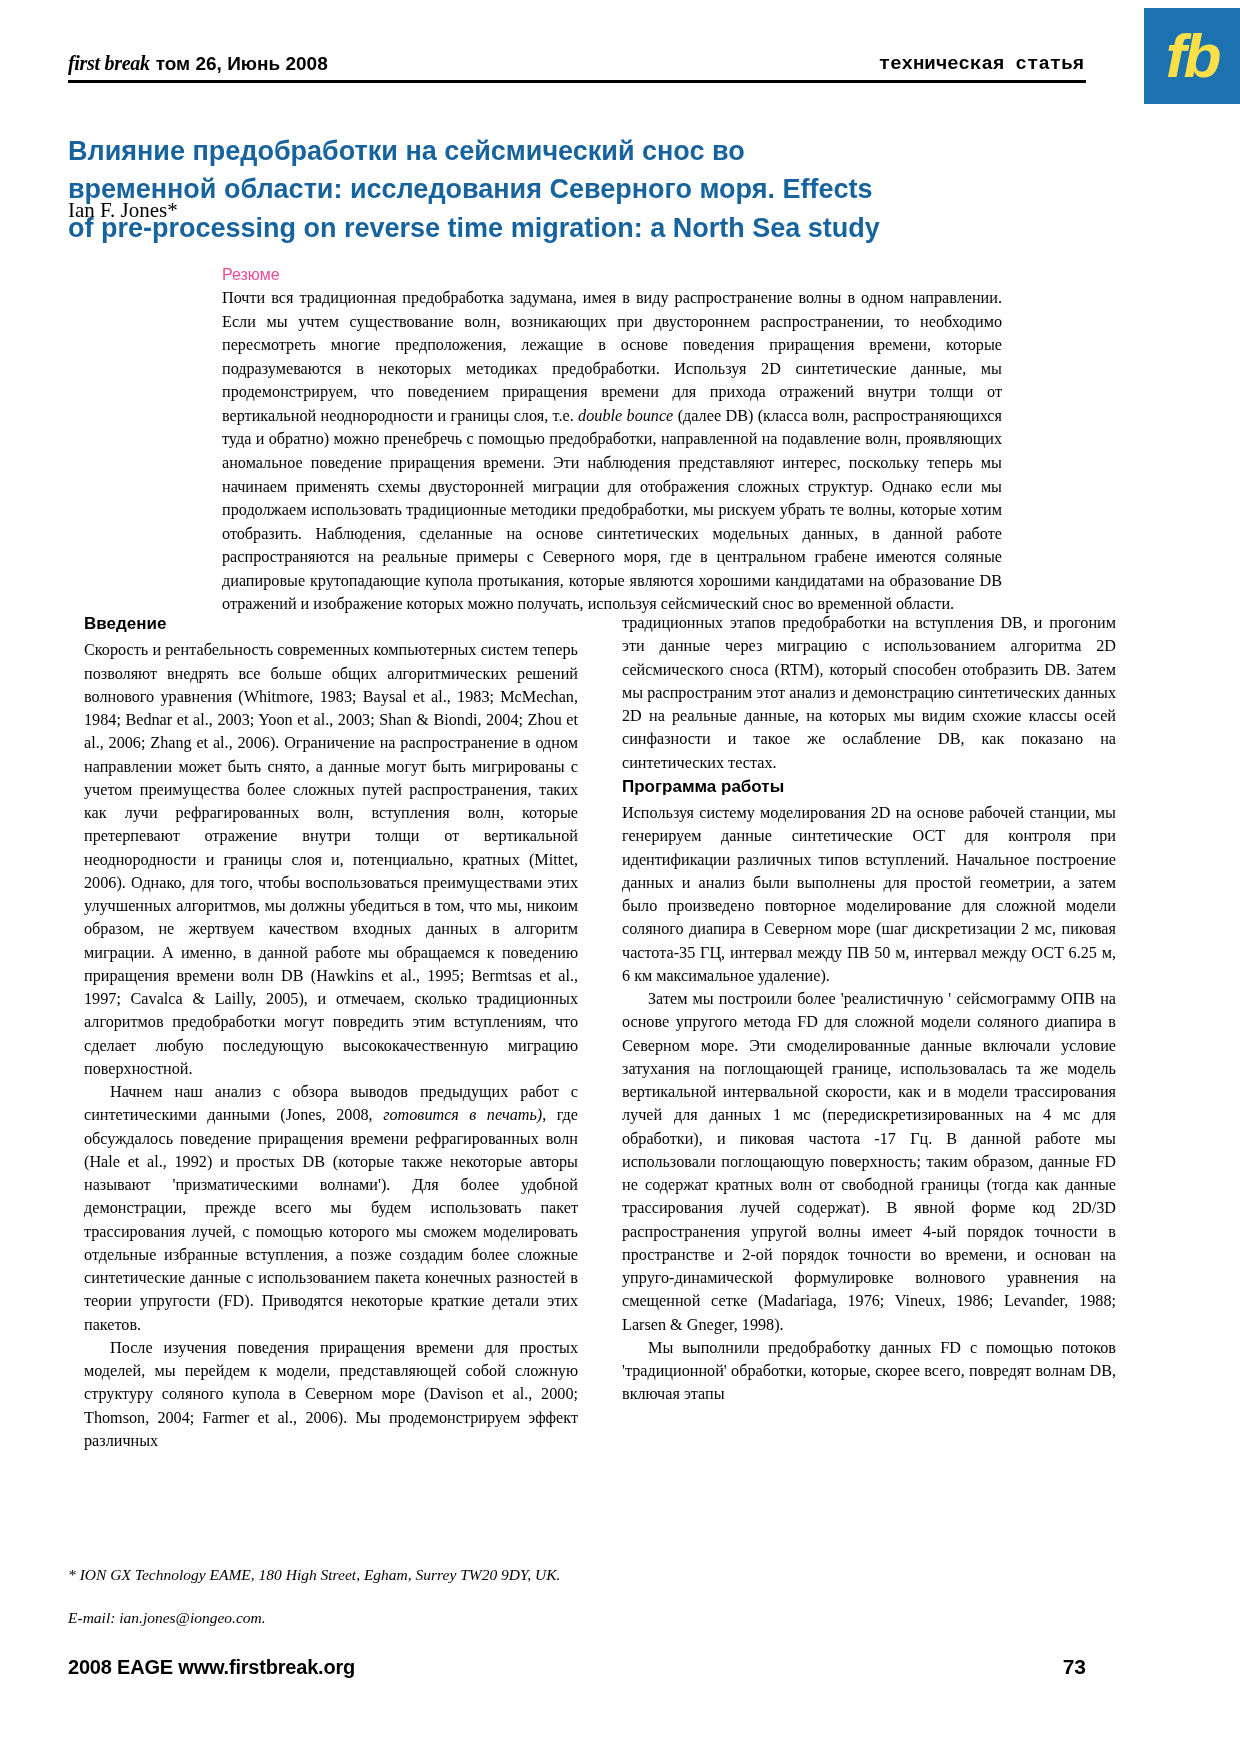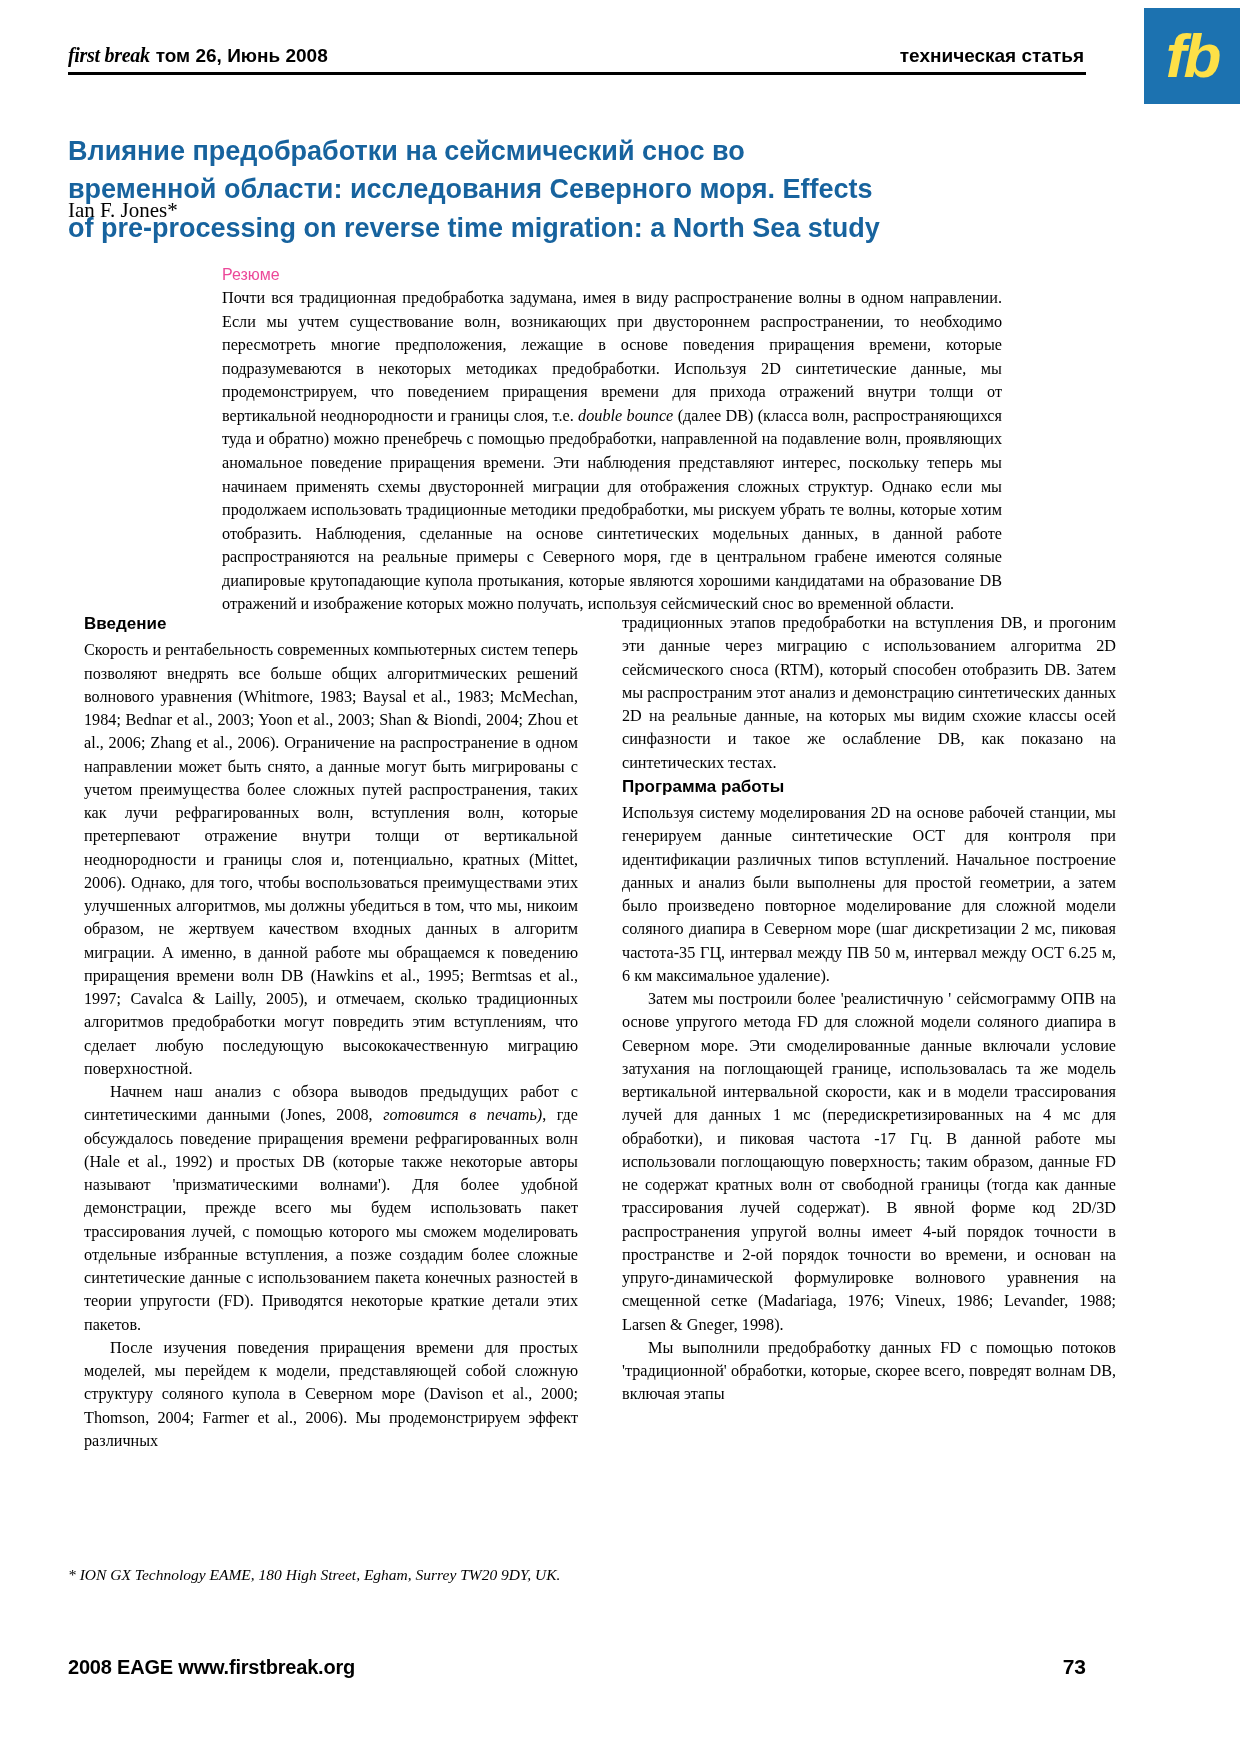--- a/index.html
+++ b/index.html
@@ -17,21 +17,21 @@
     height: 1755px;
     background: #ffffff;
     overflow: hidden;
     box-sizing: border-box;
   }
 
   
   .masthead {
     position: absolute;
     left: 68px;
-    top: 44px;
+    top: 52px;
     width: 1018px;
     display: flex;
     align-items: flex-end;
     justify-content: space-between;
     padding-bottom: 5px;
     border-bottom: 3px solid #000000;
   }
   .journal-name {
     font-family: "Liberation Serif", serif;
     font-size: 20px;
@@ -44,21 +44,21 @@
     font-family: "Liberation Sans", sans-serif;
     font-size: 19px;
     font-weight: bold;
     font-style: normal;
     letter-spacing: 0px;
     margin-left: 6px;
     white-space: nowrap;
   }
   .masthead-left { display: flex; align-items: baseline; }
   .section-kicker {
-    font-family: Liberation Sans, sans-serif;
+    font-family: Liberation Mono, monospace;
     font-size: 19px;
     font-weight: bold;
     white-space: nowrap;
     padding-right: 2px;
   }
 
   
   .fb-logo {
     position: absolute;
     right: 0px;
@@ -227,20 +227,21 @@
   <div class="col col-right">
     <p>традиционных этапов предобработки на вступления DB, и прогоним эти данные через миграцию с использованием алгоритма 2D сейсмического сноса (RTM), который способен отобразить DB. Затем мы распространим этот анализ и демонстрацию синтетических данных 2D на реальные данные, на которых мы видим схожие классы осей синфазности и такое же ослабление DB, как показано на синтетических тестах.</p>
     <div class="sec-heading gap-before">Программа работы</div>
     <p>Используя систему моделирования 2D на основе рабочей станции, мы генерируем данные синтетические ОСТ для контроля при идентификации различных типов вступлений. Начальное построение данных и анализ были выполнены для простой геометрии, а затем было произведено повторное моделирование для сложной модели соляного диапира в Северном море (шаг дискретизации 2 мс, пиковая частота-35 ГЦ, интервал между ПВ 50 м, интервал между ОСТ 6.25 м, 6 км максимальное удаление).</p>
     <p class="indent">Затем мы построили более 'реалистичную ' сейсмограмму ОПВ на основе упругого метода FD для сложной модели соляного диапира в Северном море. Эти смоделированные данные включали условие затухания на поглощающей границе, использовалась та же модель вертикальной интервальной скорости, как и в модели трассирования лучей для данных 1 мс (передискретизированных на 4 мс для обработки), и пиковая частота -17 Гц. В данной работе мы использовали поглощающую поверхность; таким образом, данные FD не содержат кратных волн от свободной границы (тогда как данные трассирования лучей содержат). В явной форме код 2D/3D распространения упругой волны имеет 4-ый порядок точности в пространстве и 2-ой порядок точности во времени, и основан на упруго-динамической формулировке волнового уравнения на смещенной сетке (Madariaga, 1976; Vineux, 1986; Levander, 1988; Larsen &amp; Gneger, 1998).</p>
     <p class="indent">Мы выполнили предобработку данных FD с помощью потоков 'традиционной' обработки, которые, скорее всего, повредят волнам DB, включая этапы</p>
   </div>
 
   <div class="footnote">
     <span>* ION GX Technology EAME, 180 High Street, Egham, Surrey TW20 9DY, UK.</span>
+    <span class="email">E-mail: ian.jones@iongeo.com.</span>
   </div>
 
   <div class="footer">
     <div class="footer-left">2008 EAGE www.firstbreak.org</div>
     <div class="footer-page">73</div>
   </div>
 
 </div>
 
 </body></html>

